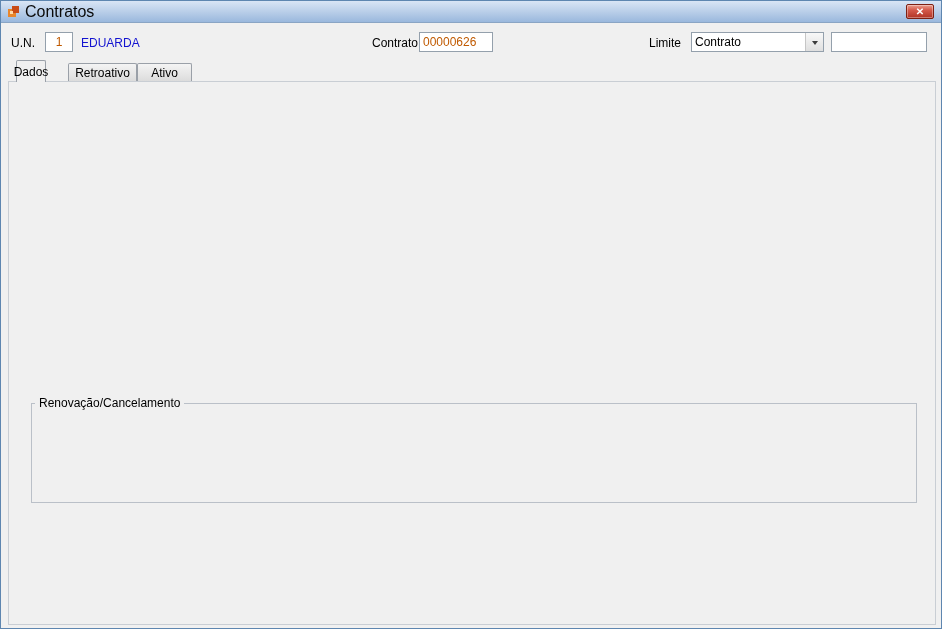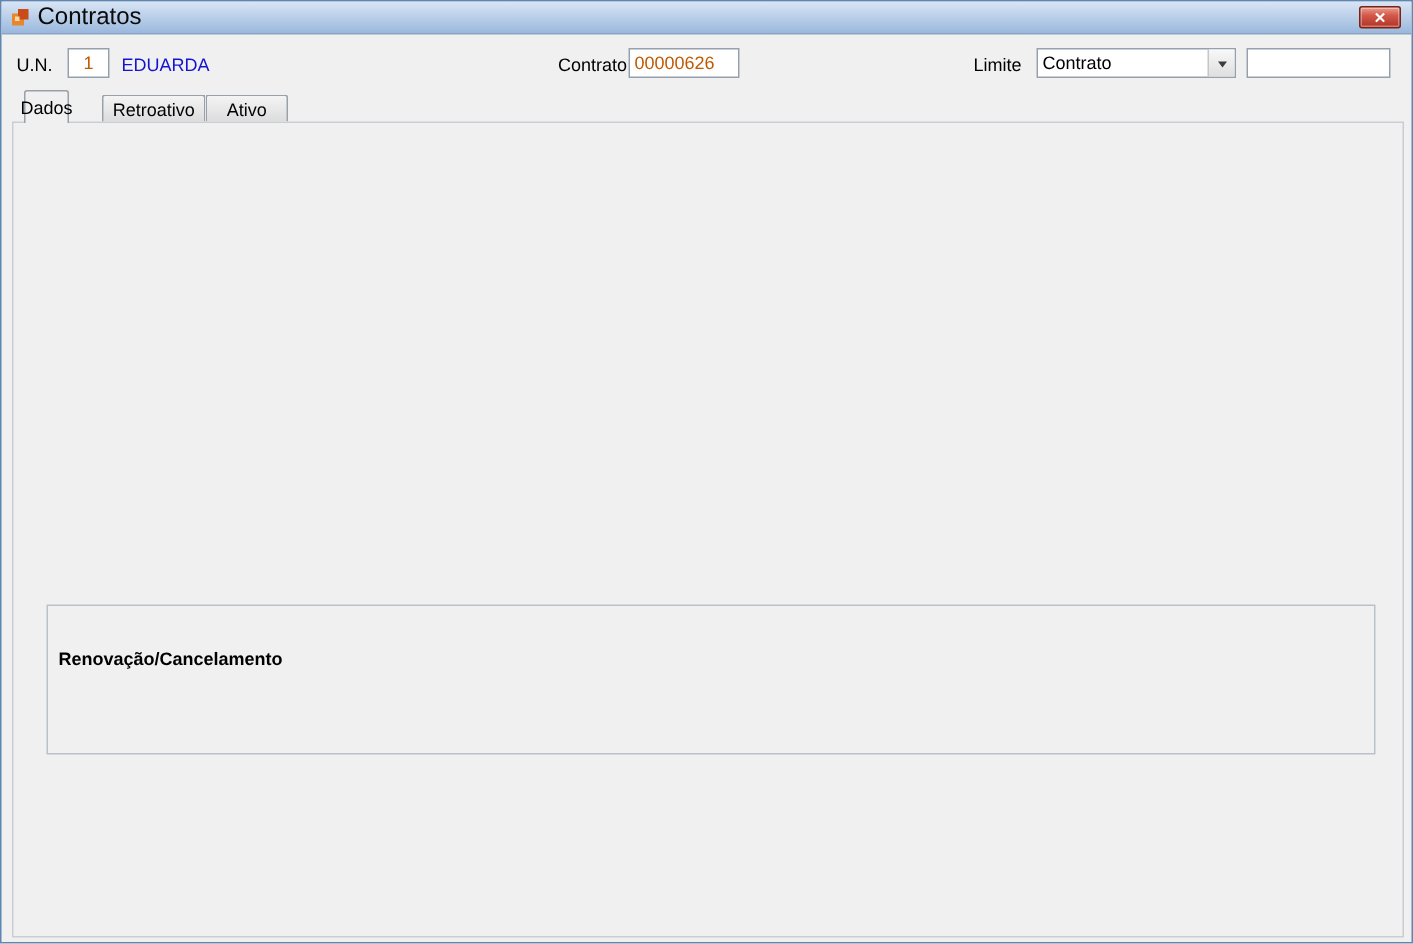--- a/index.html
+++ b/index.html
@@ -18,21 +18,21 @@
   .close-btn {
     position:absolute; right:7px; top:3px; width:28px; height:15px; box-sizing:border-box;
     background:linear-gradient(#eb9e8e,#d4594a 40%,#b03425);
     border:1px solid #7e2012; border-radius:2px; color:#fff; font-size:10px; font-weight:bold;
     display:flex; align-items:center; justify-content:center;
     box-shadow:inset 0 0 0 1px rgba(255,255,255,.35); cursor:default;
   }
   .lbl { position:absolute; white-space:nowrap; color:#000; }
   .lbl.dis { color:var(--disabled-text,#7d7d7d); }
   .lbl.blue { color:var(--link-text,#1313d0); }
-  .gtitle { position:absolute; font-weight:bold; background:var(--window-bg,#f0f0f0); padding:0 4px; white-space:nowrap; z-index:4;margin-top:36px; }
+  .gtitle { position:absolute; font-weight:normal; background:var(--window-bg,#f0f0f0); padding:0 4px; white-space:nowrap; z-index:4; }
   input.fld, textarea.ta {
     position:absolute; box-sizing:border-box; border:1px solid var(--field-border,#94a0ac);
     background:#fff; font-family:inherit; font-size:12px; color:#000; padding:0 3px;
     outline:none; border-radius:0;
   }
   input.fld { height:20px; }
   input.fld.code { color:var(--value-text,#c05a00); }
   input.fld.dis { background:#e7e7e7; color:#6d6d6d; }
   input.fld.ctr { text-align:center; }
   input.fld.rgt { text-align:right; }

